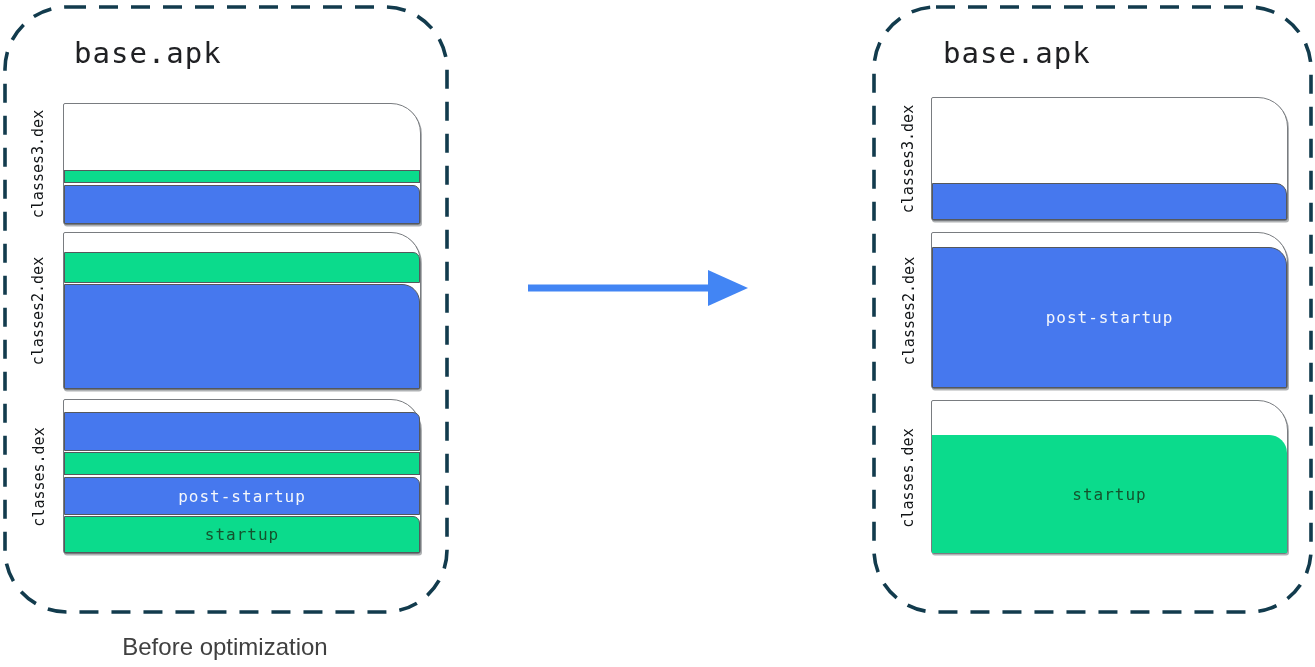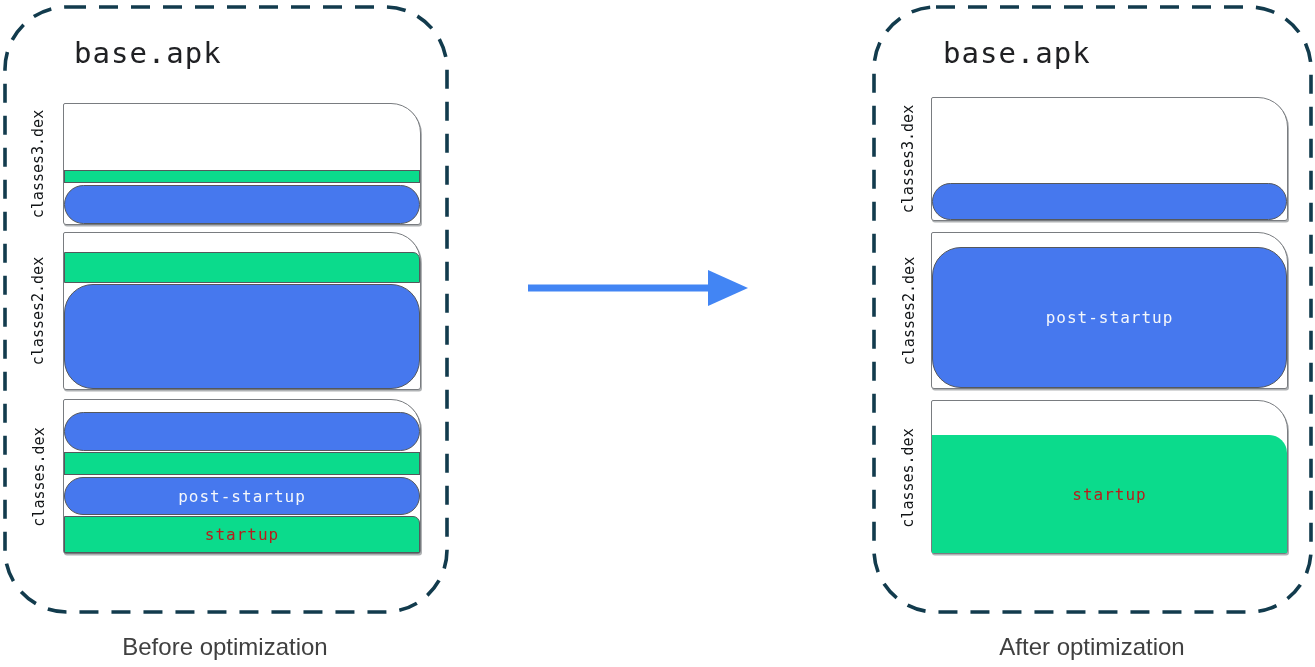--- a/index.html
+++ b/index.html
@@ -44,33 +44,33 @@
   }
   .band{
     position:absolute;
     left:0;right:0;
     box-sizing:border-box;
     border:1px solid #55585c;
     display:flex;
     align-items:center;
     justify-content:center;
   }
-  .band.blue{background:var(--post-startup-blue,#4678EE);border-radius:29px;}
+  .band.blue{background:var(--post-startup-blue,#4678EE);}
   .band.green{background:var(--startup-green,#0BDB8C);}
   .band.borderless{border:none;}
   .fold-xs{border-top-right-radius:7px;}
   .fold-sm{border-top-right-radius:11px;}
   .fold-md{border-top-right-radius:18px;}
   .band-label{
     font-size:16px;
     letter-spacing:1px;
     white-space:nowrap;
   }
   .band-label.light{color:#f4f7fb;}
-  .band-label.dark{color:#b91c1c;}
+  .band-label.dark{color:#14532d;}
   .caption{
     position:absolute;
     font-family:"Liberation Sans","DejaVu Sans",sans-serif;
     font-size:24px;
     color:#404040;
     text-align:center;
     white-space:nowrap;
   }
   .arrow-svg{position:absolute;}
   .arrow-line{stroke:var(--arrow-blue,#4285F4);stroke-width:7;}
@@ -136,15 +136,14 @@
     </div>
   </div>
 
   <div class="vlabel" style="left:831px;top:468px;width:154px;">classes.dex</div>
   <div class="page" style="left:931px;top:400px;width:357px;height:154px;">
     <div class="band green borderless fold-md" style="top:34px;bottom:0;">
       <span class="band-label dark">startup</span>
     </div>
   </div>
 
-  <div class="caption" style="left:871px;top:633px;width:442px;">After optimization</div>
 
 </div>
 
 </body></html>

